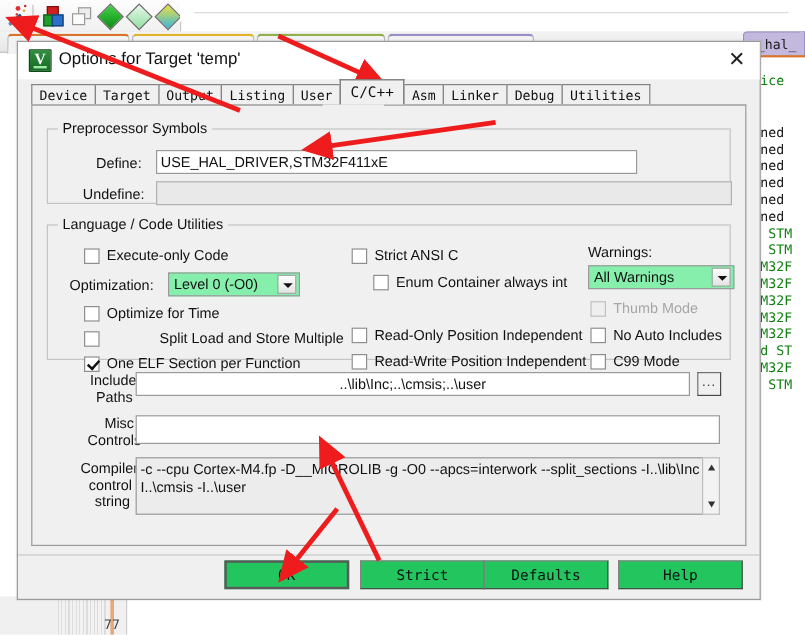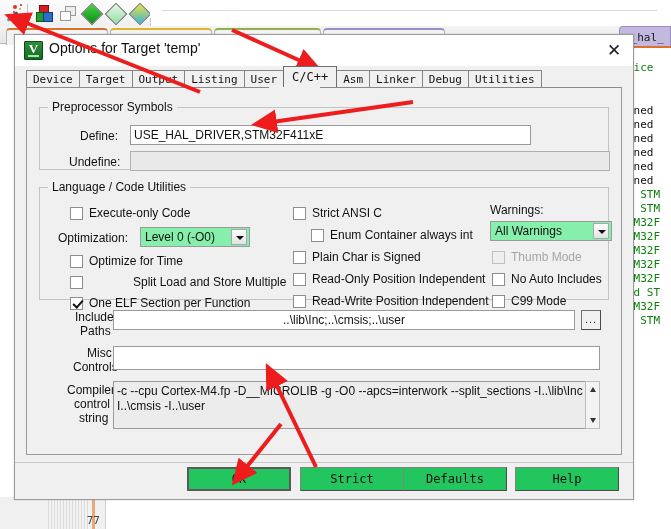--- a/index.html
+++ b/index.html
@@ -372,24 +372,20 @@
       </div>
 
       <div class="cb" style="left:253px;top:12px;">
         <span class="cbbox"></span>
         <span class="cbtext">Strict ANSI C</span>
       </div>
       <div class="cb" style="left:271px;top:34px;">
         <span class="cbbox"></span>
         <span class="cbtext">Enum Container always int</span>
       </div>
-      <div class="cb" style="left:253px;top:56px;">
-        <span class="cbbox"></span>
-        <span class="cbtext">Plain Char is Signed</span>
-      </div>
       <div class="cb" style="left:253px;top:78px;">
         <span class="cbbox"></span>
         <span class="cbtext">Read-Only Position Independent</span>
       </div>
       <div class="cb" style="left:253px;top:100px;">
         <span class="cbbox"></span>
         <span class="cbtext">Read-Write Position Independent</span>
       </div>
 
       <span class="lbl" style="left:450px;top:9px;">Warnings:</span>

